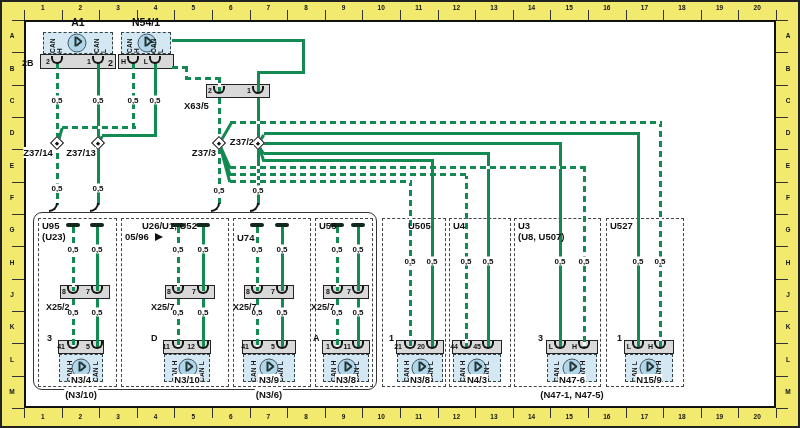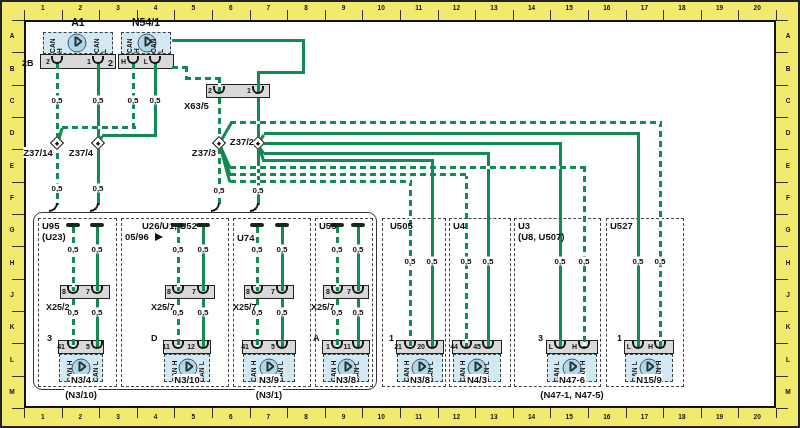--- a/index.html
+++ b/index.html
@@ -251,21 +251,21 @@
     <span class="pin" style="left:117px;top:58px">H</span>
     <span class="pin" style="left:139px;top:58px">L</span>
     <span class="can" style="left:49px;top:34px;height:19px">CAN H</span>
     <span class="can" style="left:93px;top:34px;height:19px">CAN L</span>
     <span class="can" style="left:126px;top:34px;height:19px">CAN H</span>
     <span class="can" style="left:150px;top:34px;height:19px">CAN L</span>
     <span class="lbl t" style="left:184px;top:100px">X63/5</span>
     <span class="pin" style="left:203px;top:87px">2</span>
     <span class="pin" style="left:242px;top:87px">1</span>
     <span class="lbl t c" style="left:38px;top:147px;background:#fff">Z37/14</span>
-    <span class="lbl t c" style="left:81px;top:147px;background:#fff">Z37/4</span>
+    <span class="lbl t c" style="left:81px;top:147px;background:#fff">Z37/13</span>
     <span class="lbl t c" style="left:204px;top:147px;background:#fff">Z37/3</span>
     <span class="lbl t c" style="left:242px;top:136px;background:#fff">Z37/2</span>
 
     <span class="lbl t" style="left:42px;top:220px">U95</span>
     <span class="lbl t" style="left:42px;top:231px">(U23)</span>
     <span class="pin" style="left:57px;top:288px">8</span>
     <span class="pin" style="left:81px;top:288px">7</span>
     <span class="lbl plug" style="left:46px;top:302px">X25/2</span>
     <span class="lbl plug" style="left:47px;top:333px">3</span>
     <span class="pin" style="left:56px;top:343px">41</span>
@@ -290,34 +290,34 @@
 
     <span class="lbl t" style="left:237px;top:232px">U74</span>
     <span class="pin" style="left:241px;top:288px">8</span>
     <span class="pin" style="left:266px;top:288px">7</span>
     <span class="lbl plug" style="left:233px;top:302px">X25/7</span>
     <span class="pin" style="left:240px;top:343px">41</span>
     <span class="pin" style="left:266px;top:343px">5</span>
     <span class="can" style="left:250px;top:356px">CAN H</span>
     <span class="can" style="left:277px;top:356px">CAN L</span>
     <span class="lbl name c" style="left:269px;top:374px">N3/9</span>
-    <span class="lbl name c" style="left:269px;top:389px">(N3/1)</span>
+    <span class="lbl name c" style="left:269px;top:389px">(N3/6)</span>
 
     <span class="lbl t" style="left:319px;top:220px">U55</span>
     <span class="pin" style="left:321px;top:288px">8</span>
     <span class="pin" style="left:342px;top:288px">7</span>
     <span class="lbl plug" style="left:311px;top:302px">X25/7</span>
     <span class="lbl plug" style="left:313px;top:333px">A</span>
     <span class="pin" style="left:321px;top:343px">1</span>
     <span class="pin" style="left:342px;top:343px">11</span>
     <span class="can" style="left:330px;top:356px">CAN H</span>
     <span class="can" style="left:353px;top:356px">CAN L</span>
     <span class="lbl name c" style="left:346px;top:374px">N3/8</span>
 
-    <span class="lbl t" style="left:390px;top:220px">U505</span>
+    <span class="lbl t" style="left:408px;top:220px">U505</span>
     <span class="lbl plug" style="left:389px;top:333px">1</span>
     <span class="pin" style="left:393px;top:343px">21</span>
     <span class="pin" style="left:416px;top:343px">20</span>
     <span class="can" style="left:403px;top:356px">CAN H</span>
     <span class="can" style="left:427px;top:356px">CAN L</span>
     <span class="lbl name c" style="left:420px;top:374px">N3/8</span>
 
     <span class="lbl t" style="left:453px;top:220px">U4</span>
     <span class="pin" style="left:449px;top:343px">44</span>
     <span class="pin" style="left:472px;top:343px">45</span>

